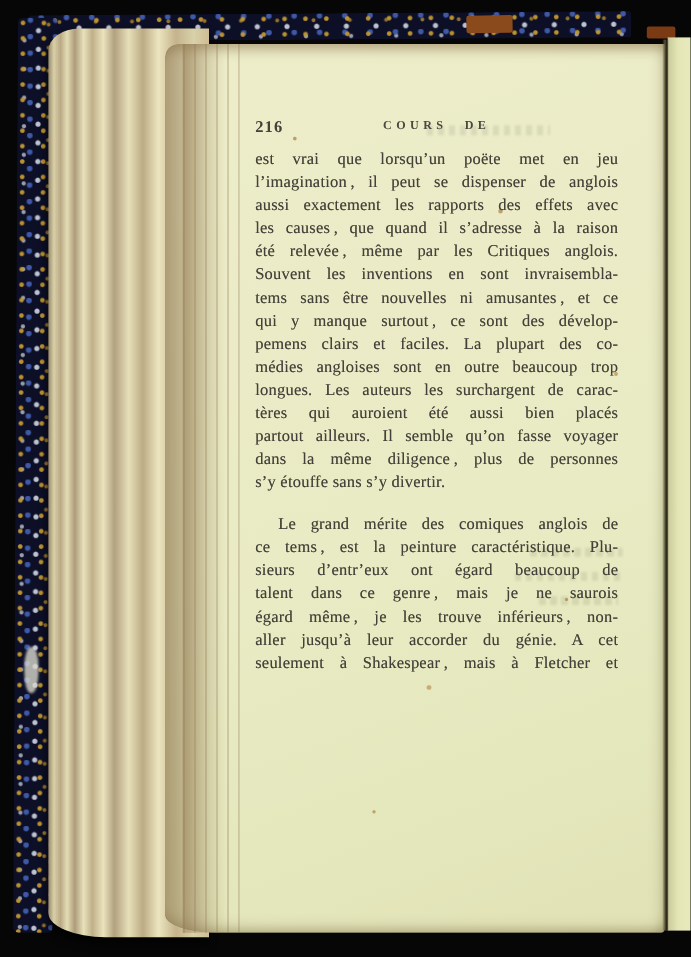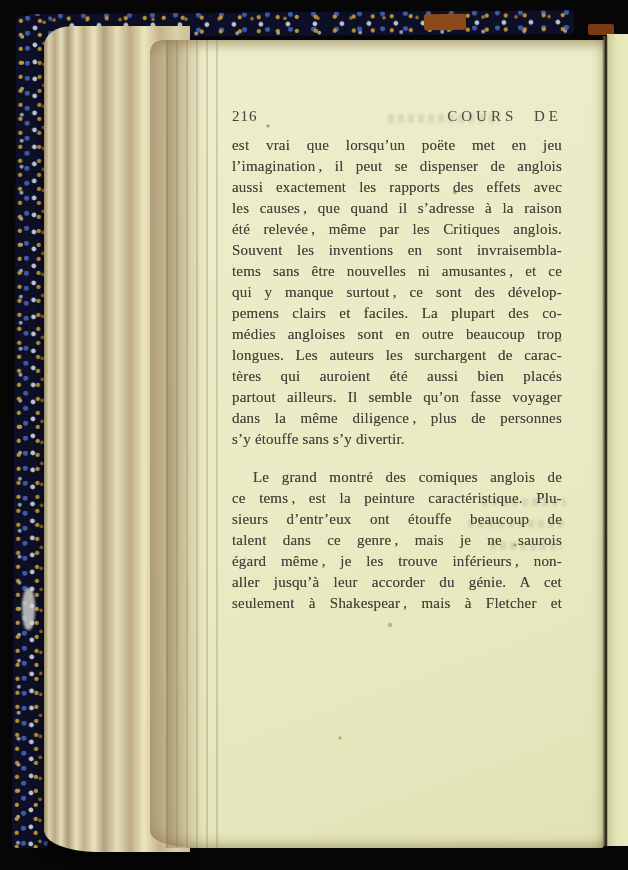--- a/index.html
+++ b/index.html
@@ -71,23 +71,23 @@
   
   .showthrough{position:absolute;opacity:.5;filter:blur(1.1px);
     background:repeating-linear-gradient(90deg,rgba(112,112,86,.30) 0 6px,rgba(0,0,0,0) 6px 10px);}
   .st1{left:238px;top:74px;width:112px;height:9px;}
   .st2{left:332px;top:458px;width:84px;height:8px;}
   .st3{left:318px;top:480px;width:98px;height:8px;}
   .st4{left:340px;top:502px;width:72px;height:8px;}
 
   
   .text-block{position:absolute;left:82px;top:68px;width:330px;color:#44413a;}
-  .pg-header{position:relative;height:22px;font-size:15px;}
+  .pg-header{position:relative;height:22px;font-size:15px;font-weight:bold;}
   .pg-num{position:absolute;left:0;top:0;letter-spacing:1px;}
-  .run-title{display:block;text-align:right;font-size:15px;letter-spacing:4px;word-spacing:9px;color:#4b4840;}
+  .run-title{display:block;text-align:center;font-size:11px;letter-spacing:4px;word-spacing:9px;color:#4b4840;}
   .para{margin-top:5px;}
   .para.p2{margin-top:17px;}
   .line{height:21px;line-height:21px;font-size:15px;letter-spacing:.2px;
         text-align:justify;text-align-last:justify;
         text-shadow:0 0 .5px rgba(62,59,48,.55);}
   .line.par-end{text-align-last:left;}
   .line.indent{padding-left:21px;}
 </style>
 </head>
 <body>
@@ -130,23 +130,23 @@
         <div class="line">pemens clairs et faciles. La plupart des co-</div>
         <div class="line">médies angloises sont en outre beaucoup trop</div>
         <div class="line">longues. Les auteurs les surchargent de carac-</div>
         <div class="line">tères qui auroient été aussi bien placés</div>
         <div class="line">partout ailleurs. Il semble qu’on fasse voyager</div>
         <div class="line">dans la même diligence , plus de personnes</div>
         <div class="line par-end">s’y étouffe sans s’y divertir.</div>
       </div>
 
       <div class="para p2">
-        <div class="line indent">Le grand montré des comiques anglois de</div>
+        <div class="line indent">Le grand mérite des comiques anglois de</div>
         <div class="line">ce tems , est la peinture caractéristique. Plu-</div>
-        <div class="line">sieurs d’entr’eux ont étouffe beaucoup de</div>
+        <div class="line">sieurs d’entr’eux ont égard beaucoup de</div>
         <div class="line">talent dans ce genre , mais je ne saurois</div>
         <div class="line">égard même , je les trouve inférieurs , non-</div>
         <div class="line">aller jusqu’à leur accorder du génie. A cet</div>
         <div class="line">seulement à Shakespear , mais à Fletcher et</div>
       </div>
     </div>
   </div>
 
 </div>
 

